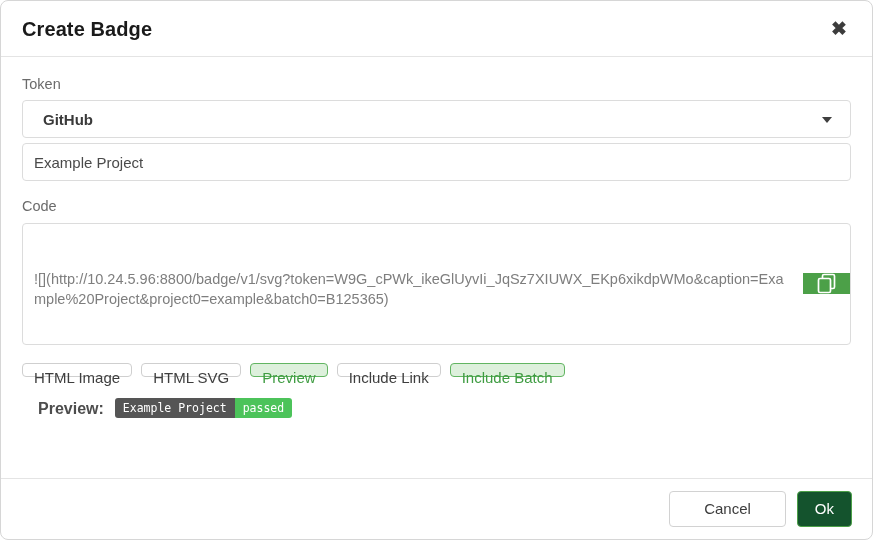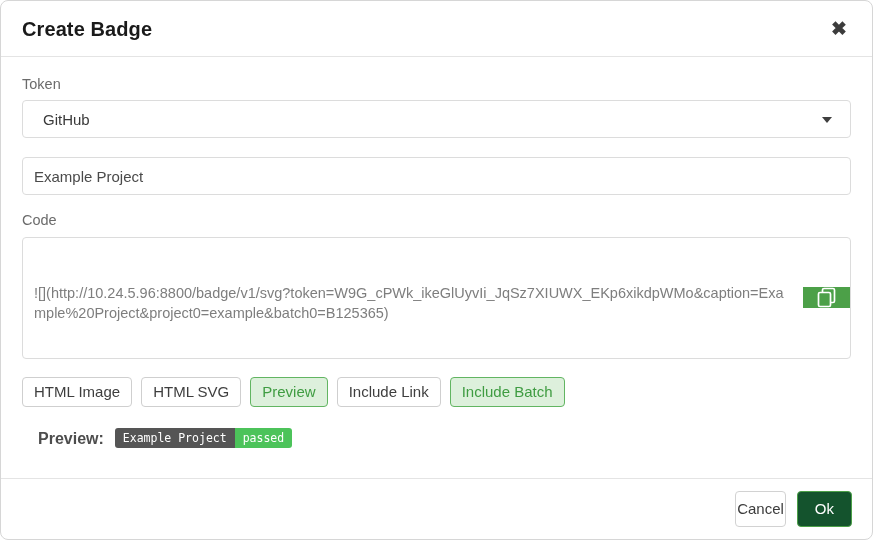--- a/index.html
+++ b/index.html
@@ -72,21 +72,22 @@
   .field-label {
     font-size: 14.5px;
     color: #6b6b6b;
     margin-bottom: 7px;
     line-height: 1.2;
   }
 
   .select-wrap {
     position: relative;
     height: 38px;
-    margin-bottom: 19px;
+    margin-bottom: 5px;
+    font-weight: bold;
   }
   .select-box {
     width: 100%;
     height: 38px;
     box-sizing: border-box;
     border: 1px solid #dcdcdc;
     border-radius: 4px;
     background: #ffffff;
     padding: 0 30px 0 20px;
     display: flex;
@@ -159,21 +160,21 @@
   .copy-btn svg { display: block; }
 
   
   .toggle-row {
     display: flex;
     gap: 9px;
     margin-top: 18px;
     align-items: center;
   }
   .toggle-btn {
-    height: 30px;
+    height: 14px;
     box-sizing: border-box;
     padding: 0 11px;
     border-radius: 4px;
     border: 1px solid #cfcfcf;
     background: #ffffff;
     color: #3e3e3e;
     font-size: 15px;
     font-family: "Liberation Sans", sans-serif;
     line-height: 27px;
     cursor: pointer;
@@ -230,21 +231,21 @@
     gap: 11px;
     padding: 0 20px 0 0;
   }
   .btn {
     height: 36px;
     box-sizing: border-box;
     border-radius: 4px;
     font-size: 15px;
     font-family: "Liberation Sans", sans-serif;
     cursor: pointer;
-    padding: 0 1px;
+    padding: 0 34px;
     line-height: 34px;
   }
   .btn-cancel {
     border: 1px solid #d2d2d2;
     background: #ffffff;
     color: #3c3c3c;
   }
   .btn-ok {
     border: 1px solid #4ca048;
     background: #14532d;

